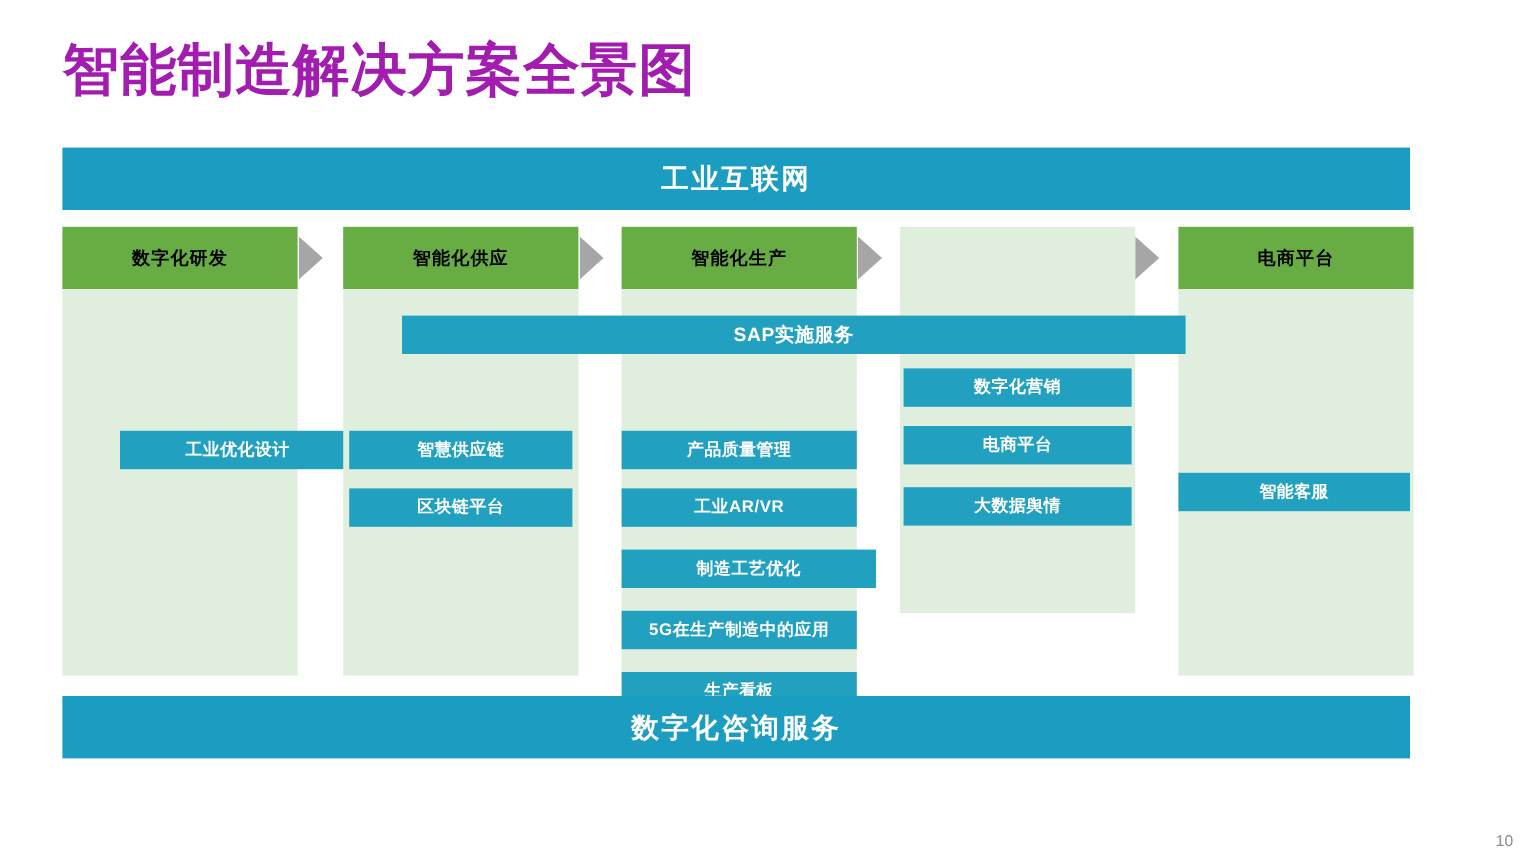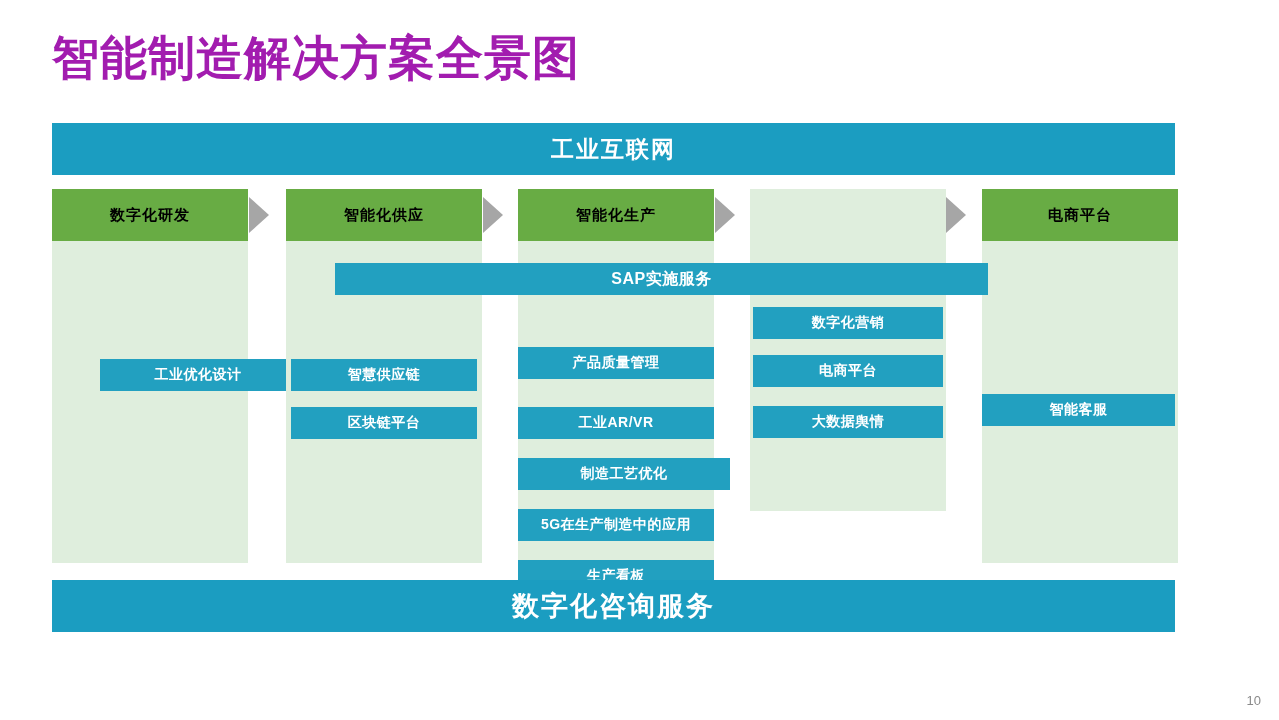--- a/index.html
+++ b/index.html
@@ -47,21 +47,21 @@
   }
   
   .banner-bottom {
     position: absolute;
     left: 52px;
     top: 580px;
     width: 1123px;
     height: 52px;
     background: #1b9dc1;
     color: #ffffff;
-    font-size: 27px;
+    font-size: 23px;
     font-weight: bold;
     display: flex;
     align-items: center;
     justify-content: center;
     letter-spacing: 2px;
   }
   
   .col {
     position: absolute;
     top: 189px;
@@ -154,21 +154,21 @@
 
   <div class="arrow" style="left:483px;">
     <svg width="34" height="52" viewBox="0 0 34 52">
         <polygon points="0,8 20,26 0,44" fill="#a6a6a6"></polygon>
       </svg>
   </div>
 
   <div class="col" style="left:518px;">
     <div class="col-head">智能化生产</div>
     <div class="col-body">
-      <div class="chip" style="left:0px; top:106px; width:196px;">产品质量管理</div>
+      <div class="chip" style="left:0px; top:118px; width:196px;">产品质量管理</div>
       <div class="chip" style="left:0px; top:166px; width:196px;">工业AR/VR</div>
       <div class="chip" style="left:0px; top:217px; width:212px;">制造工艺优化</div>
       <div class="chip" style="left:0px; top:268px; width:196px;">5G在生产制造中的应用</div>
       <div class="chip" style="left:0px; top:319px; width:196px;">生产看板</div>
     </div>
   </div>
 
   <div class="arrow" style="left:715px;">
     <svg width="34" height="52" viewBox="0 0 34 52">
         <polygon points="0,8 20,26 0,44" fill="#a6a6a6"></polygon>

